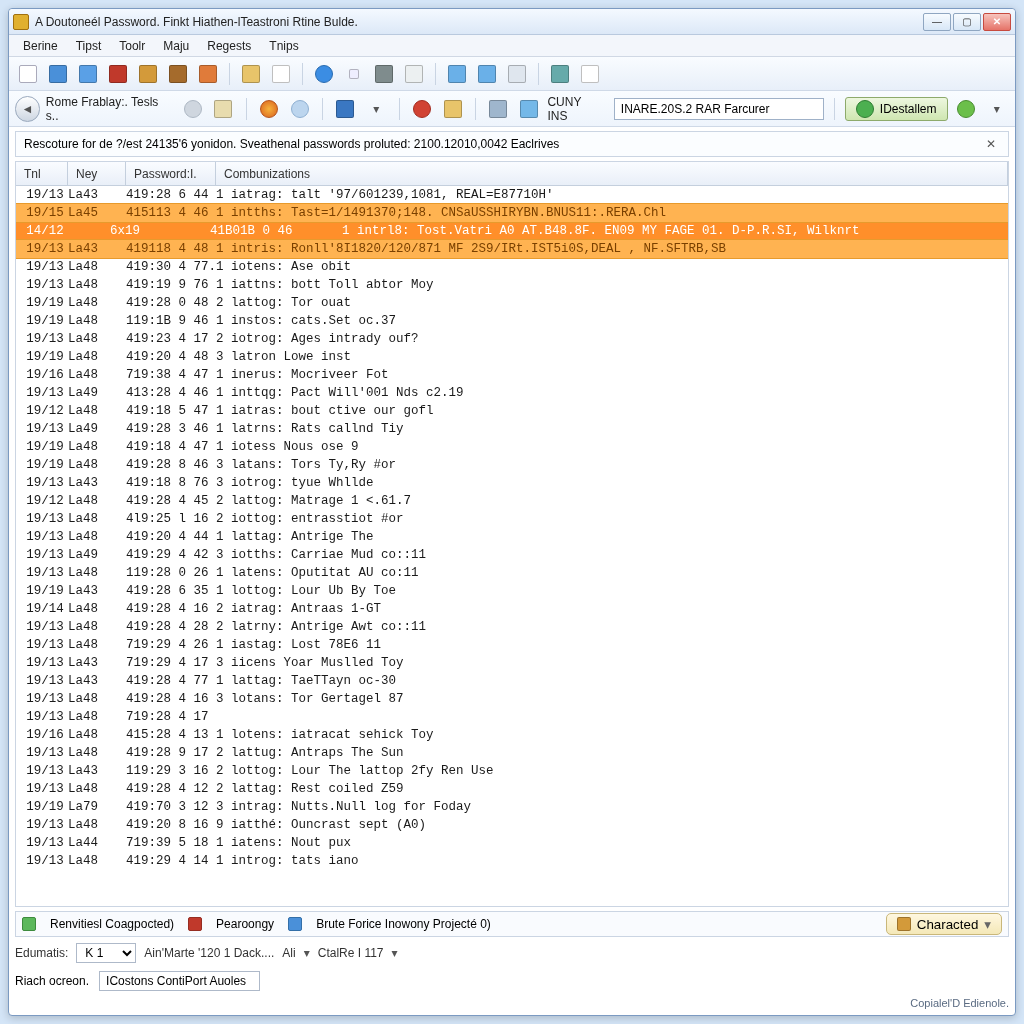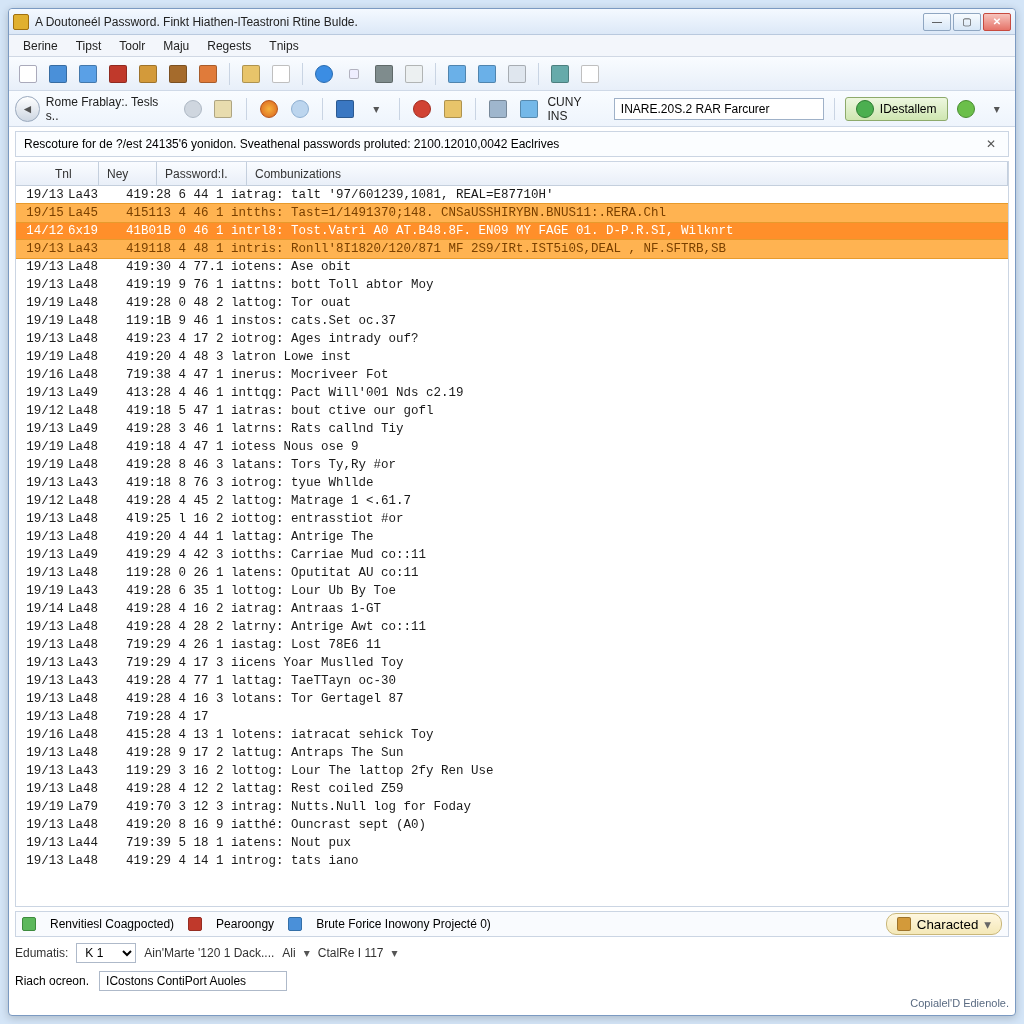--- a/index.html
+++ b/index.html
@@ -29,45 +29,45 @@
 .tb2-label { font-size: 12px; color: #222; margin-right: 6px; }
 .tb2-input { height: 22px; border: 1px solid #9fb1c8; background: #fff; padding: 0 6px; font-size: 12px; }
 .tb2-btn { height: 24px; padding: 0 10px; border: 1px solid #8daa6b; background: linear-gradient(#edf7df,#cfe6b1); border-radius: 3px; display: flex; align-items: center; gap: 6px; font-size: 12px; }
 
 .infoline { height: 26px; display: flex; align-items: center; border: 1px solid #cbd5e3; margin: 4px 6px 0 6px; background: #fbfdff; padding: 0 8px; }
 .infoline .closex { margin-left: auto; width: 18px; height: 18px; display: flex; align-items: center; justify-content: center; color: #555; cursor: default; }
 
 .grid-wrap { flex: 1; margin: 4px 6px 0 6px; border: 1px solid #cbd5e3; background: #fff; display: flex; flex-direction: column; overflow: hidden; }
 .grid-head { display: flex; height: 24px; background: linear-gradient(#fafcff,#e9eff8); border-bottom: 1px solid #c4cfdd; }
 .gh { border-right: 1px solid #c4cfdd; padding: 4px 8px; font-size: 12px; color: #333; display: flex; align-items: center; }
-.gh.c0 { width: 52px; margin-left: 31px; }
+.gh.c0 { width: 52px; }
 .gh.c1 { width: 58px; }
 .gh.c2 { width: 90px; }
 .gh.c3 { flex: 1; }
 .grid-body { flex: 1; overflow-y: scroll; font-family: Consolas, "Courier New", monospace; font-size: 12.5px; color: #1a1a1a; }
 .row { display: flex; height: 18px; align-items: center; white-space: pre; }
 .row .c0 { width: 52px; padding-left: 6px; text-align: center; }
 .row .c1 { width: 58px; }
 .row .c2 { width: 90px; }
 .row .c3 { flex: 1; }
 .row.hl1 { background: #ffb351; color: #7a4000; outline: 1px solid #e79a2c; }
-.row.hl2 { background: #ff8f2a; color: #fff; }
+.row.hl2 { background: #ff8f2a; color: #fff; gap: 42px; }
 
 .grid-body::-webkit-scrollbar { width: 16px; }
 .grid-body::-webkit-scrollbar-track { background: #eef2f8; border-left: 1px solid #d3dbe7; }
 .grid-body::-webkit-scrollbar-thumb { background: #c5d1e2; border: 1px solid #a9b8cd; border-radius: 2px; }
 
 .status-strip { height: 26px; margin: 4px 6px 0 6px; border: 1px solid #cbd5e3; background: #f9fbfe; display: flex; align-items: center; padding: 0 6px; gap: 14px; font-size: 12px; }
 .status-strip .stat-ico { width: 14px; height: 14px; border-radius: 2px; }
-.status-right-btn { margin-left: auto; height: 22px; padding: 0 10px; border: 1px solid #c9b77a; background: linear-gradient(#fff7df,#f4e8b8); border-radius: 10px; display: flex; align-items: center; gap: 6px; }
+.status-right-btn { margin-left: auto; height: 22px; padding: 0 10px; border: 1px solid #c9b77a; background: linear-gradient(#fff7df,#f4e8b8); border-radius: 5px; display: flex; align-items: center; gap: 6px; }
 
 .lower { margin: 6px 6px 0 6px; display: flex; align-items: center; gap: 8px; font-size: 12px; color: #333; }
 .lower input, .lower select { height: 20px; border: 1px solid #aeb9c9; background: #fff; font-size: 12px; padding: 0 4px; }
 .lower2 { margin: 8px 6px 0 6px; display: flex; align-items: center; gap: 10px; font-size: 12px; }
-.lower2 input { height: 20px; border: 1px solid #aeb9c9; background: #fff; font-size: 12px; padding: 0 6px; width: 188px; }
+.lower2 input { height: 20px; border: 1px solid #aeb9c9; background: #fff; font-size: 12px; padding: 0 6px; width: 161px; }
 .foot { margin: 6px 6px 6px 6px; text-align: right; color: #5a6b82; font-size: 11px; }
 </style>
 </head>
 <body>
 
 <div class="chrome">
 
   <div class="titlebar">
     <span class="app-icon"></span>
     <span class="title-text">A Doutoneél Password. Finkt Hiathen-lTeastroni Rtine Bulde.</span>

